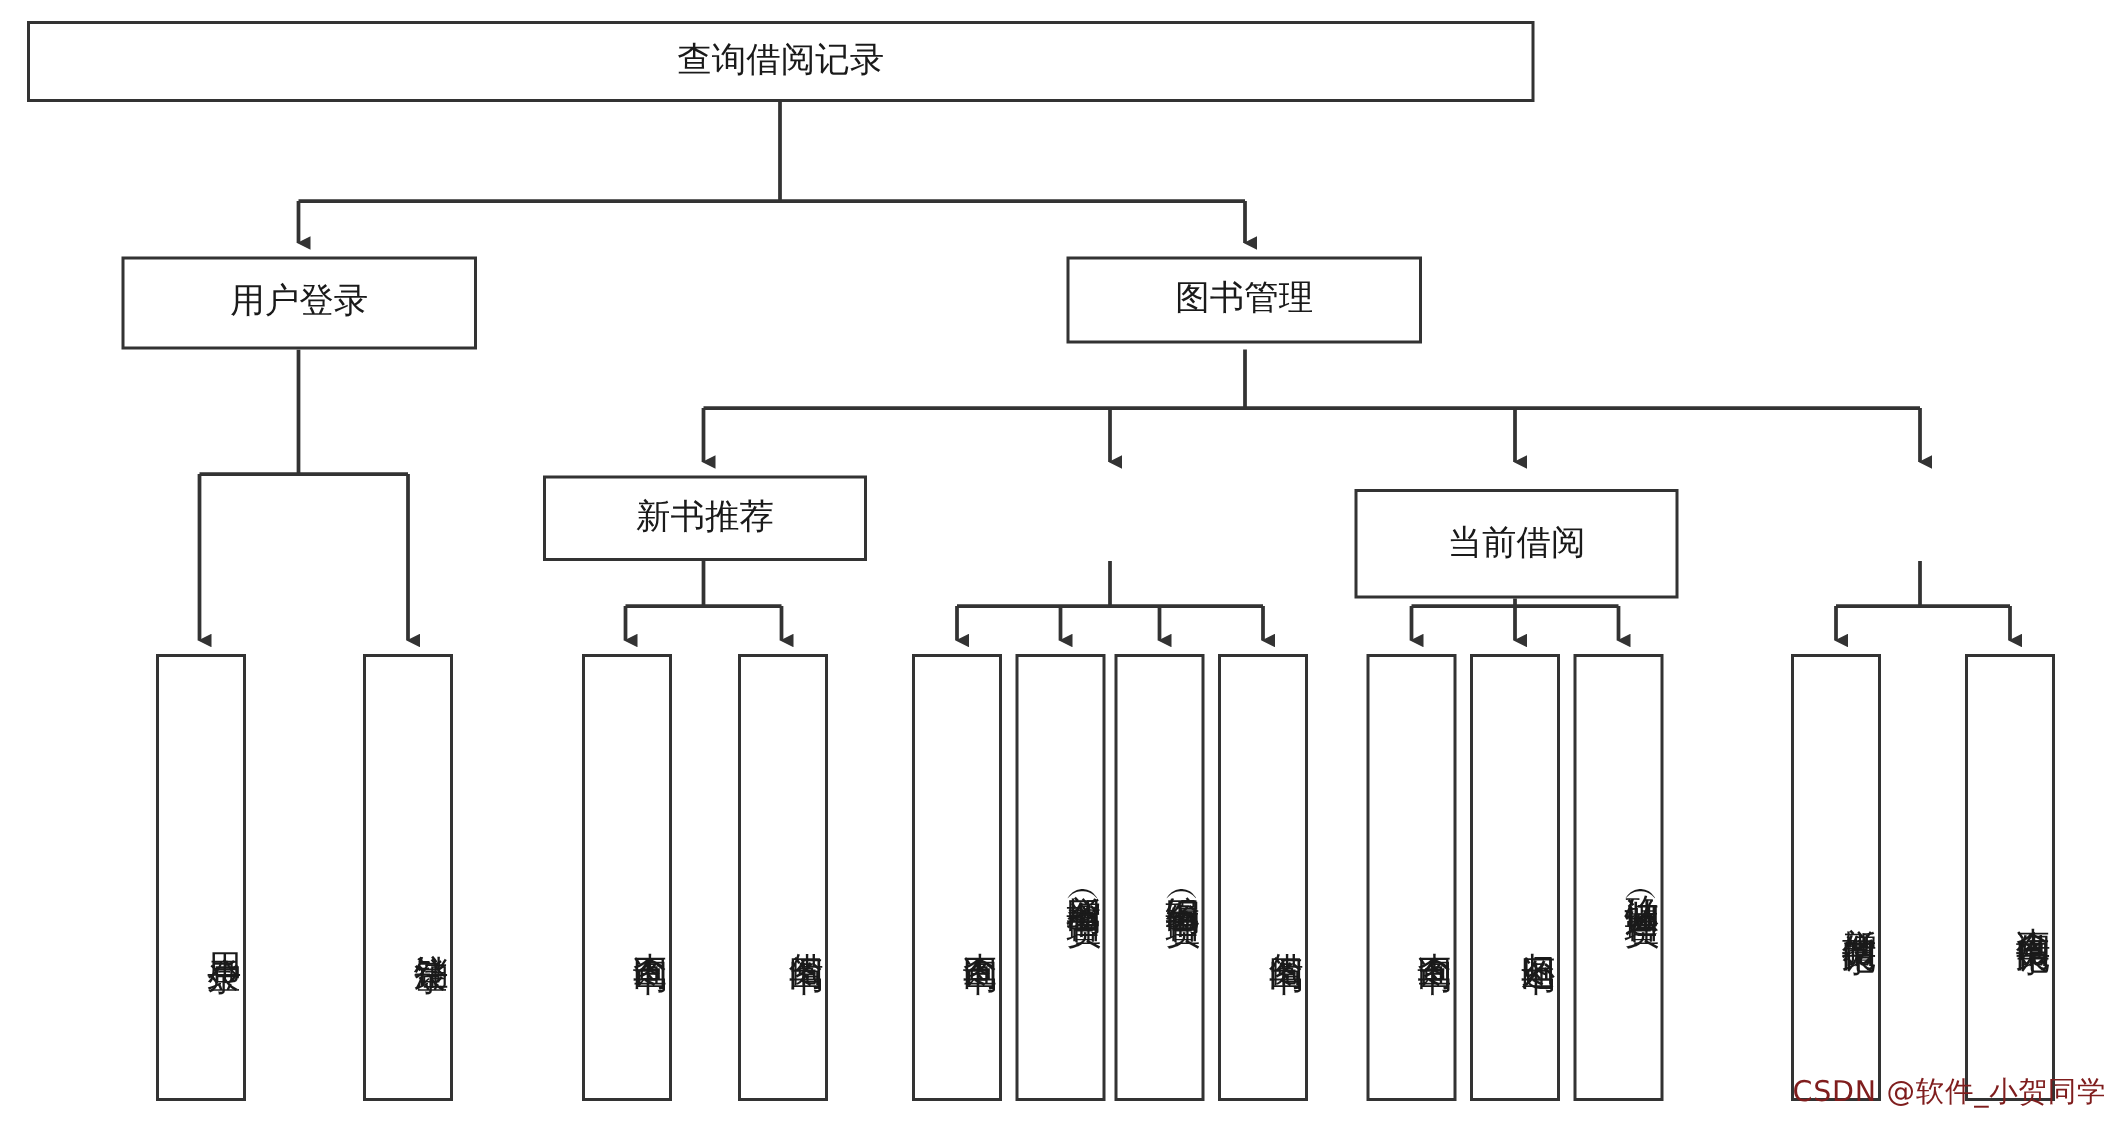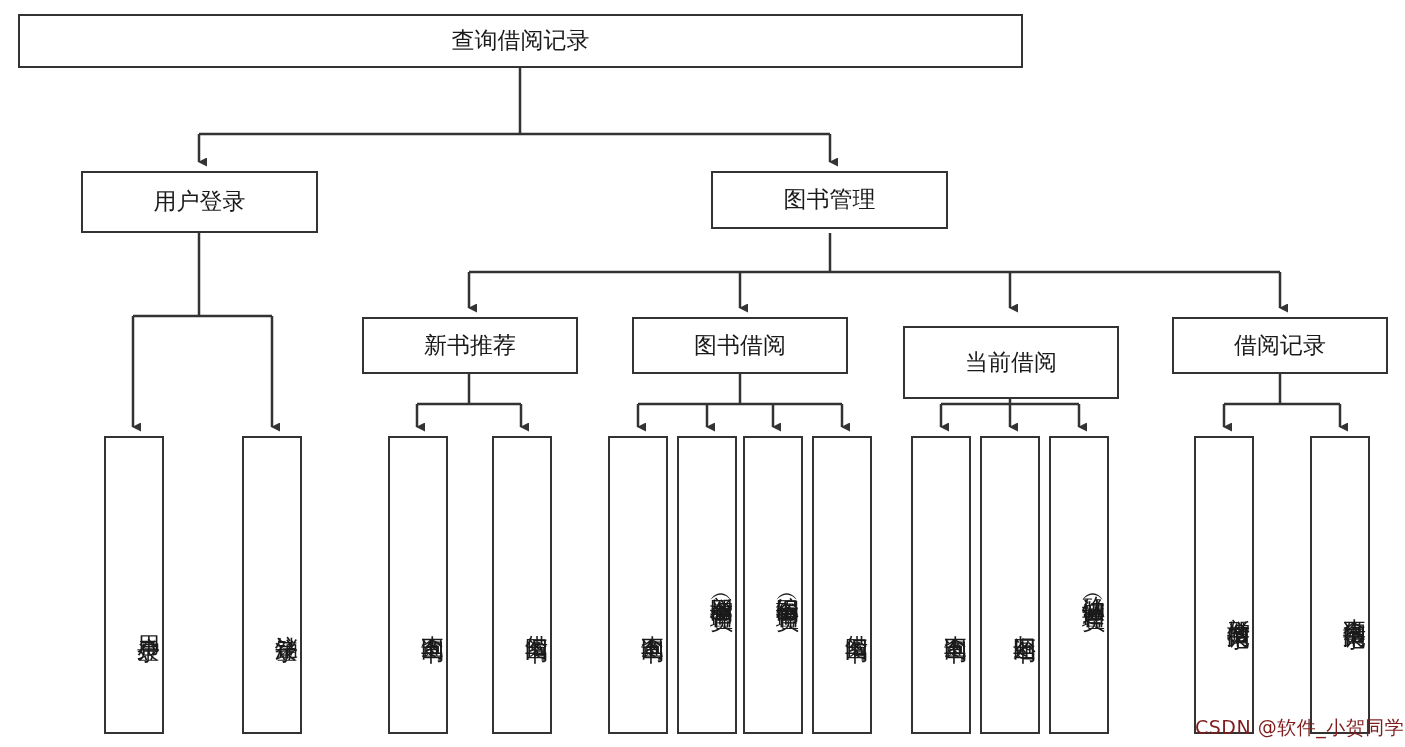--- a/index.html
+++ b/index.html
@@ -123,28 +123,22 @@
   <div class="node horizontal" style="left:81px; top:171px; width:237px; height:62px;">
     <span class="label">用户登录</span>
   </div>
   <div class="node horizontal" style="left:711px; top:171px; width:237px; height:58px;">
     <span class="label">图书管理</span>
   </div>
 
   <div class="node horizontal" style="left:362px; top:317px; width:216px; height:57px;">
     <span class="label">新书推荐</span>
   </div>
-  <div class="node horizontal" style="left:632px; top:317px; width:216px; height:57px;">
-    <span class="label">图书借阅</span>
-  </div>
   <div class="node horizontal" style="left:903px; top:326px; width:216px; height:73px;">
     <span class="label">当前借阅</span>
-  </div>
-  <div class="node horizontal" style="left:1172px; top:317px; width:216px; height:57px;">
-    <span class="label">借阅记录</span>
   </div>
 
   <div class="node vertical" style="left:104px; top:436px; width:60px; height:298px; padding-top:72px;">
     <span class="label">用户登录</span>
   </div>
   <div class="node vertical" style="left:242px; top:436px; width:60px; height:298px; padding-top:72px;">
     <span class="label">注销登录</span>
   </div>
 
   <div class="node vertical" style="left:388px; top:436px; width:60px; height:298px; padding-top:72px;">

